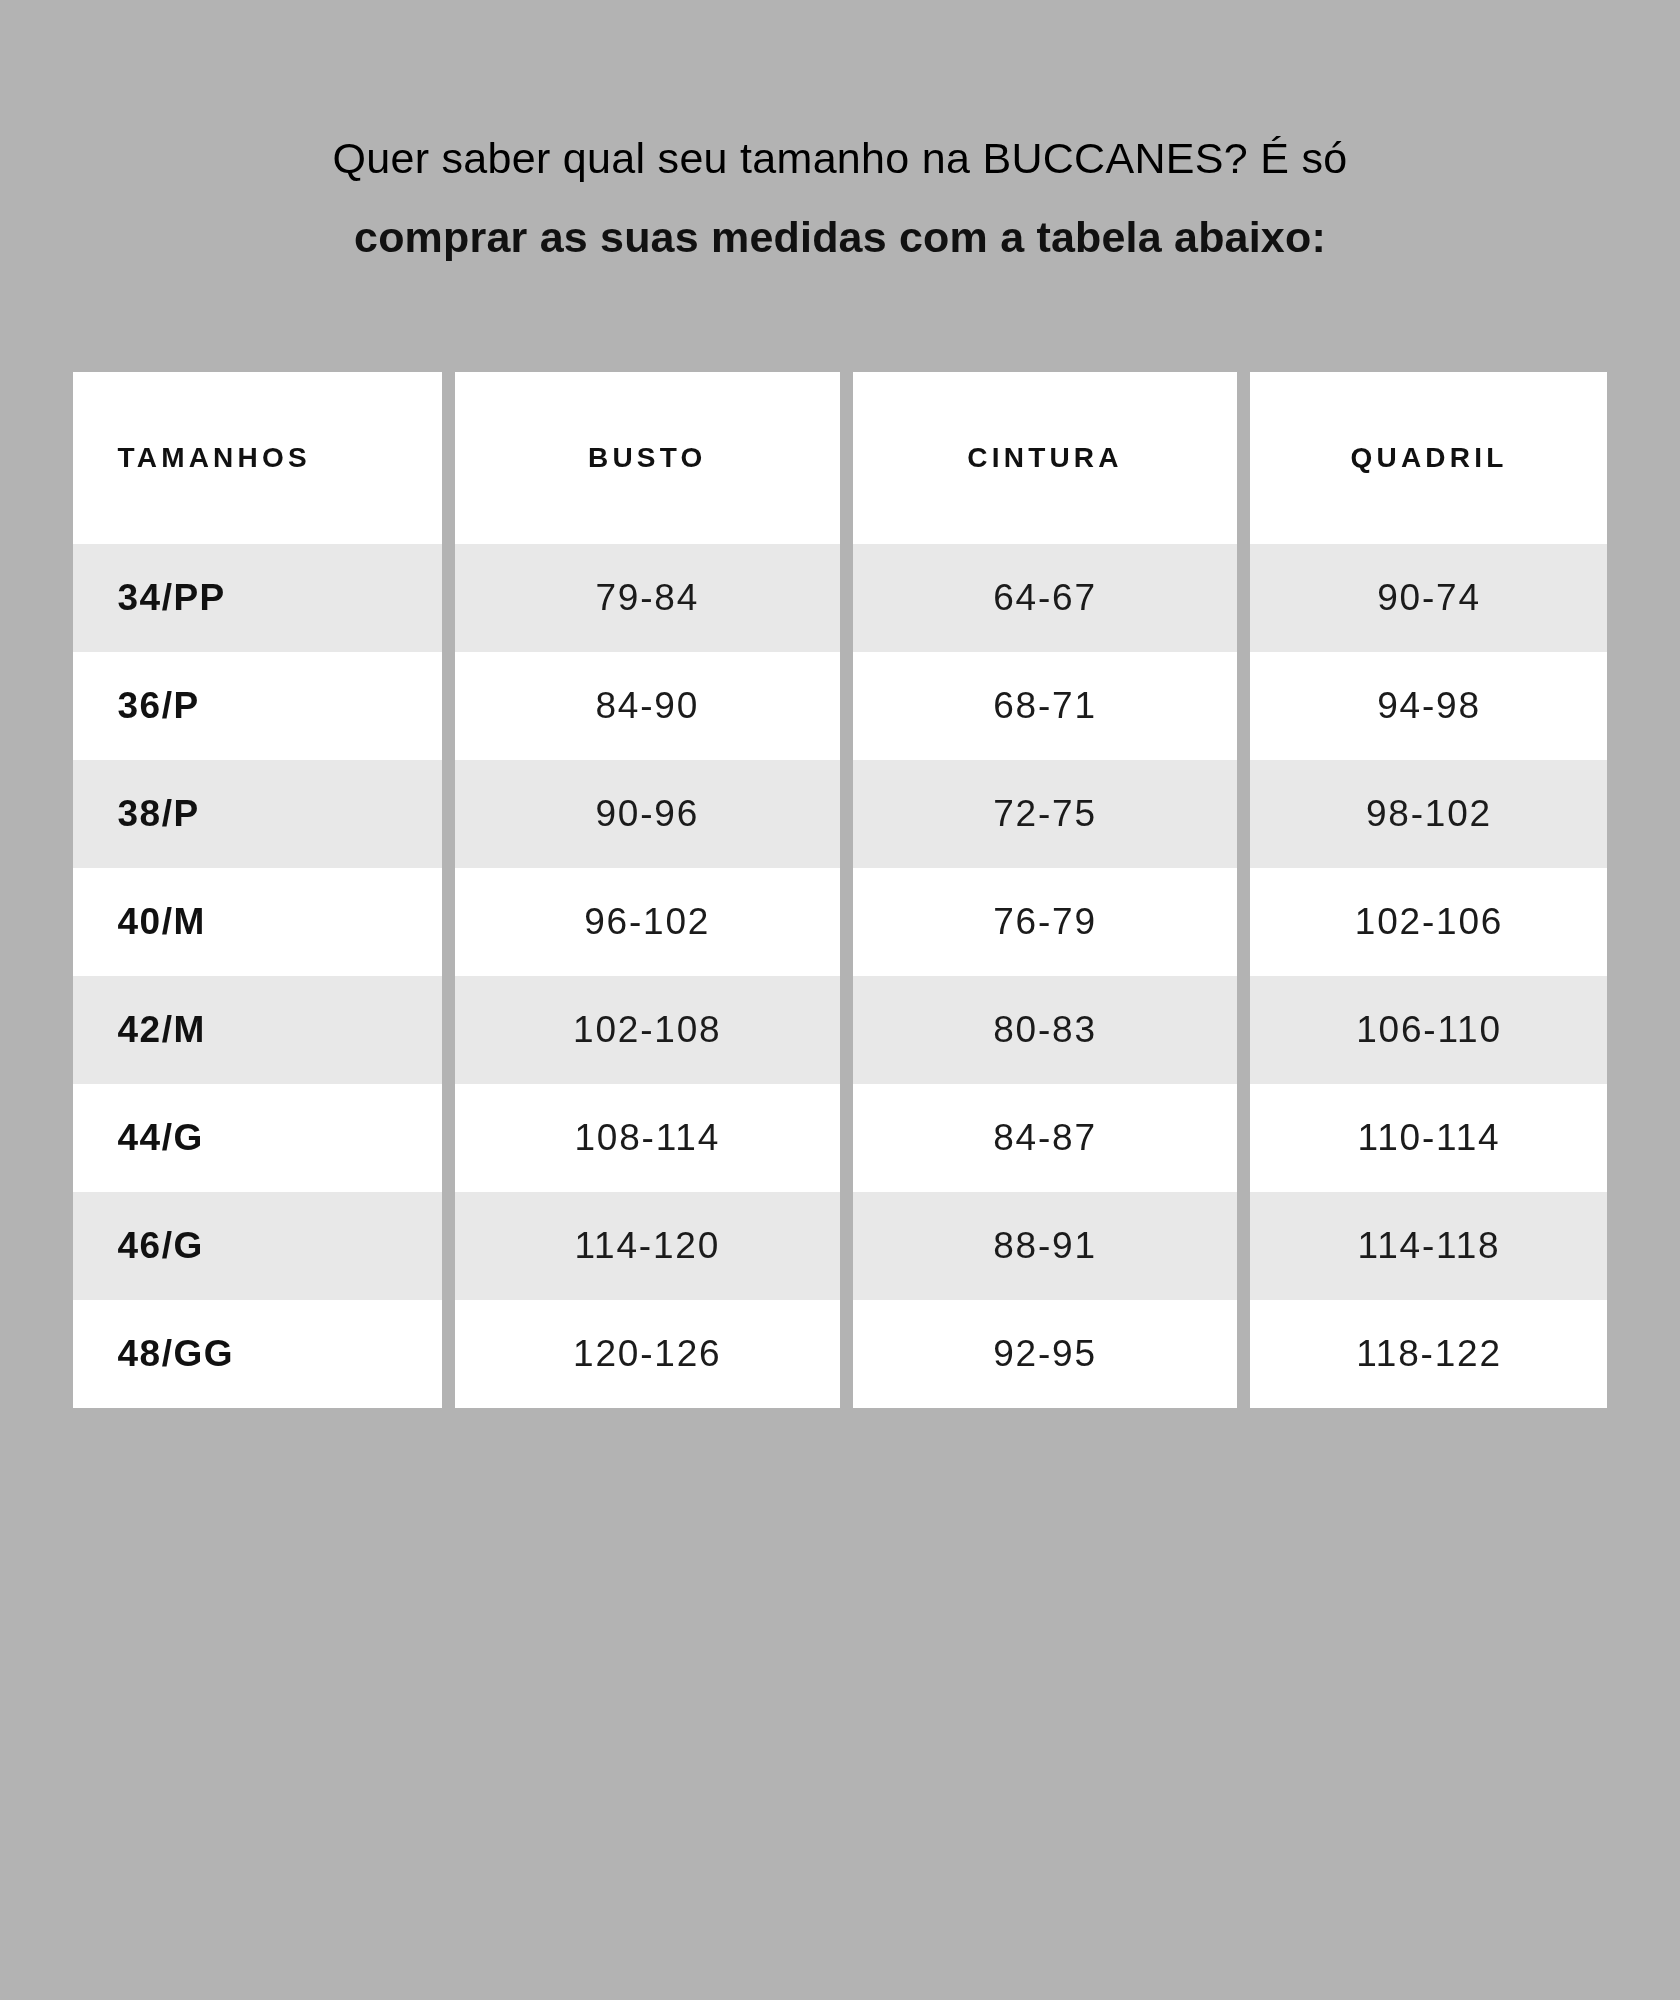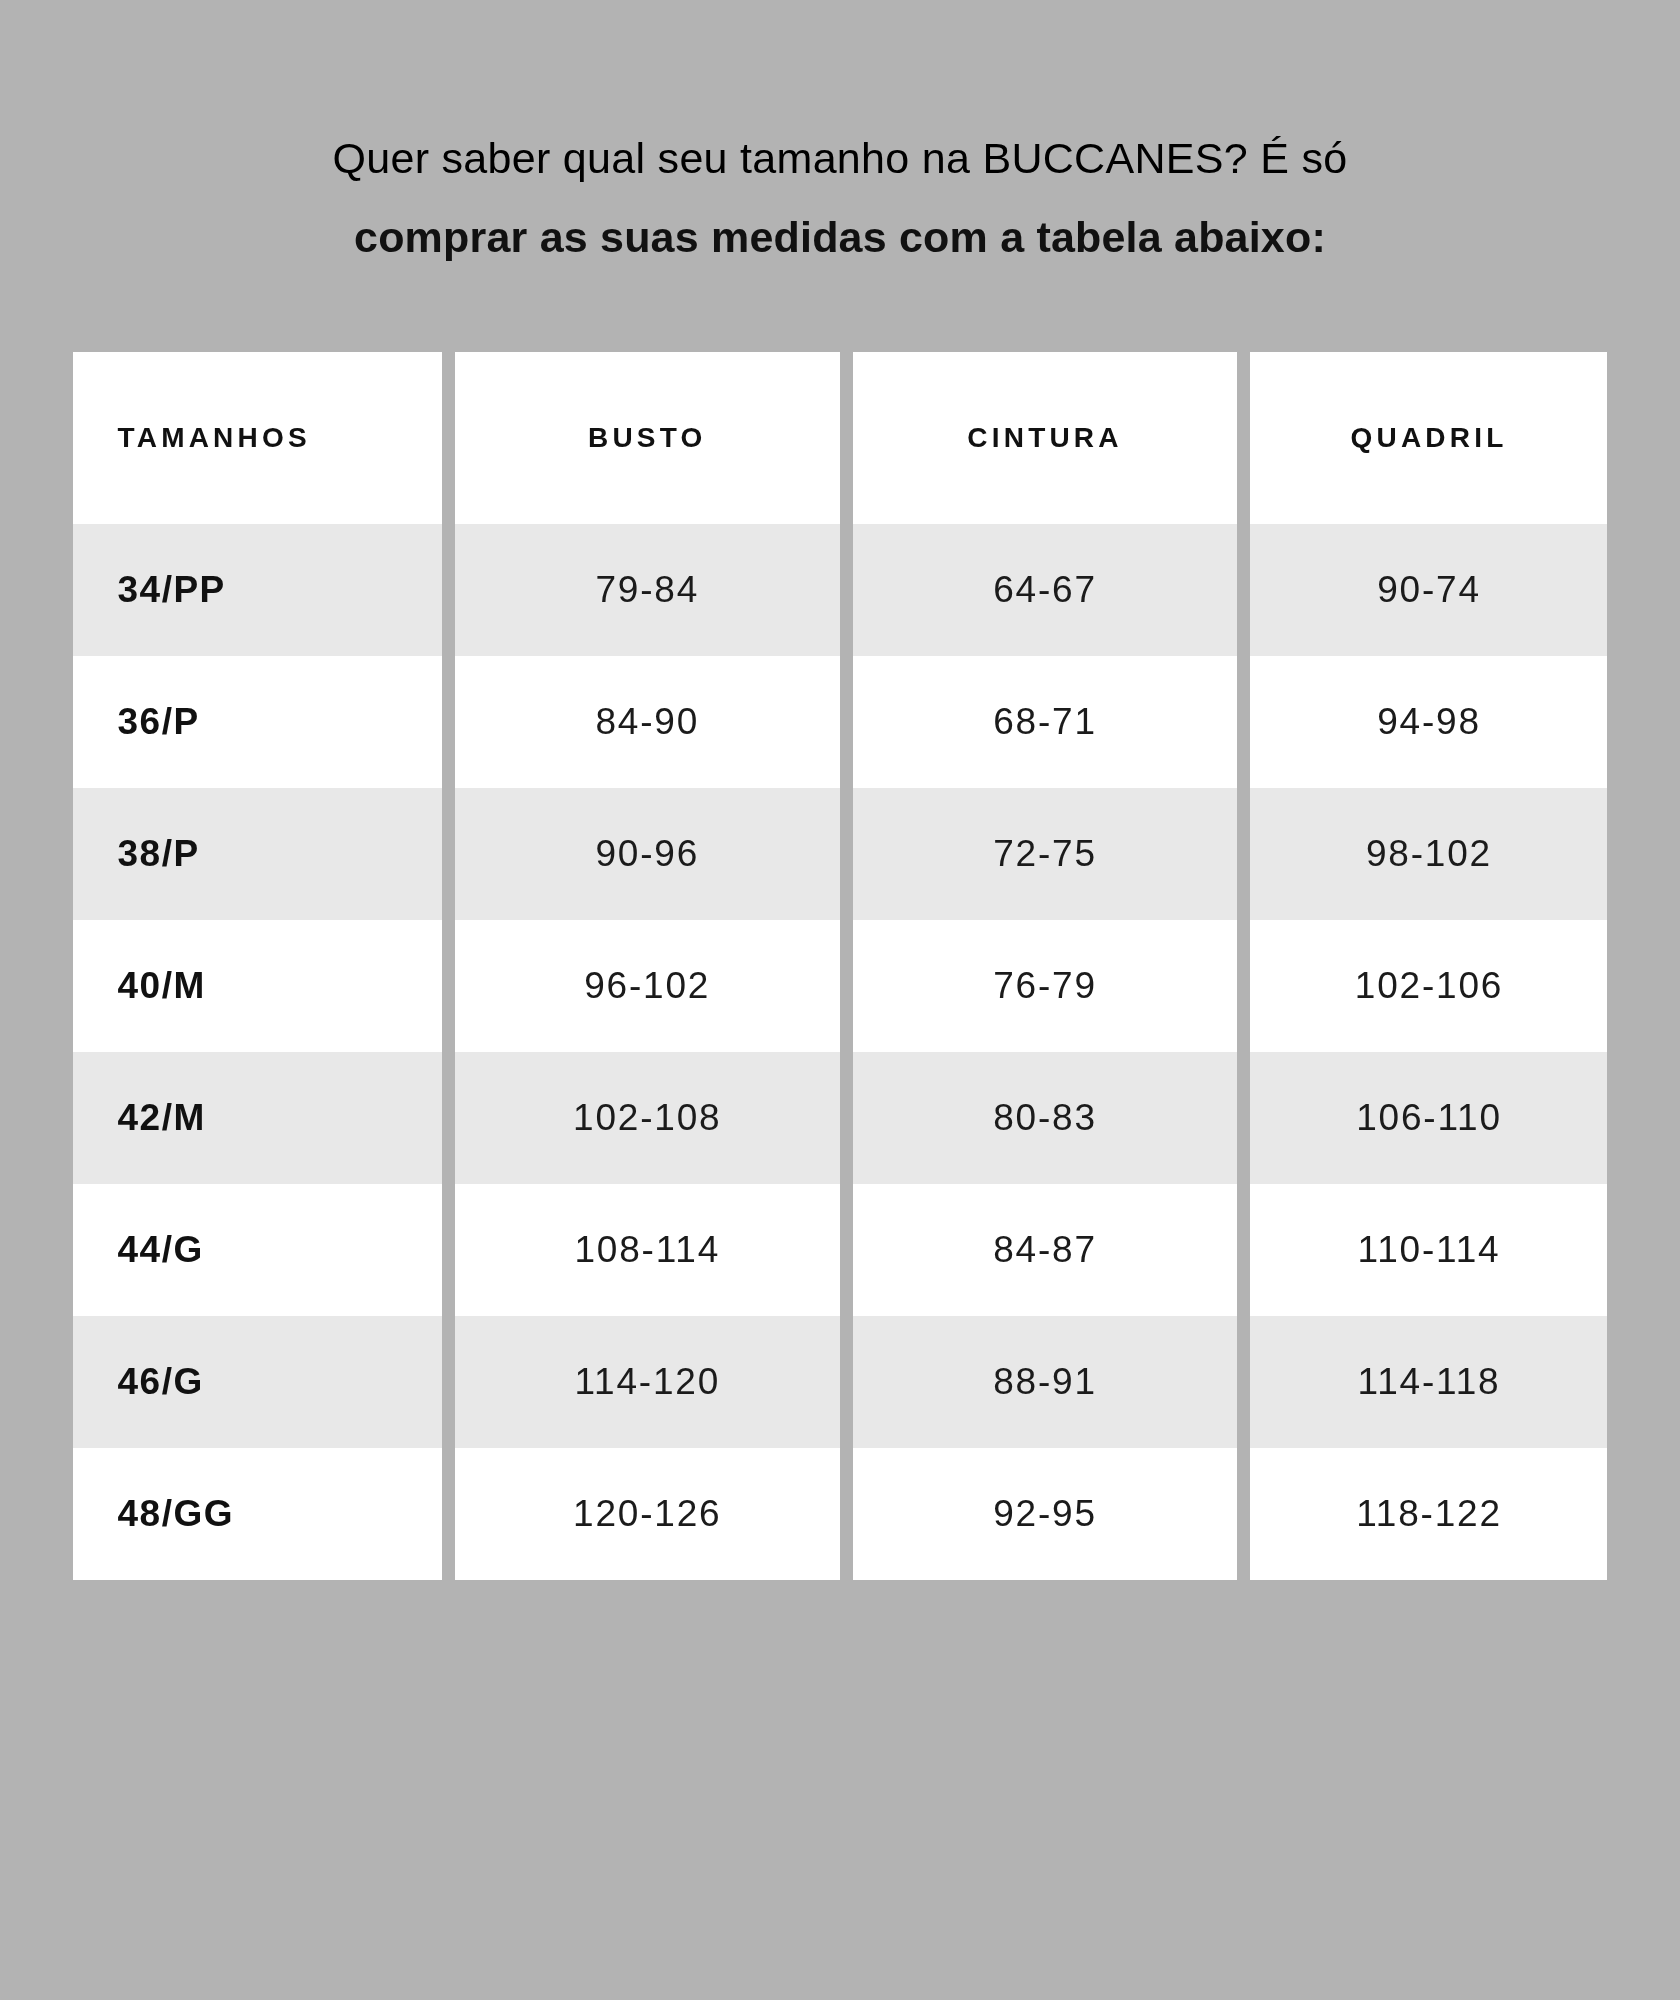--- a/index.html
+++ b/index.html
@@ -58,21 +58,21 @@
 
   .row {
     display: flex;
     width: 100%;
   }
 
   .cell {
     box-sizing: border-box;
     display: flex;
     align-items: center;
-    height: 132px;
+    height: 108px;
     background: #ffffff;
   }
 
   
   .col-0 { width: 372px; justify-content: flex-start; padding-left: 45px; }
   .col-1 { width: 388px; justify-content: center; }
   .col-2 { width: 388px; justify-content: center; }
   .col-3 { width: 360px; justify-content: center; }
 
   .gutter-a { width: 13px; }
@@ -80,20 +80,21 @@
   .gutter-c { width: 13px; }
   .gutter {
     background: transparent;
     flex: none;
   }
 
   
   .row-header .cell {
     height: 172px;
     background: #ffffff;
+    margin-top: 20px;
   }
   .header-text {
     font-size: 28px;
     font-weight: 700;
     letter-spacing: 4.2px;
     color: #111111;
     text-transform: uppercase;
   }
 
   

